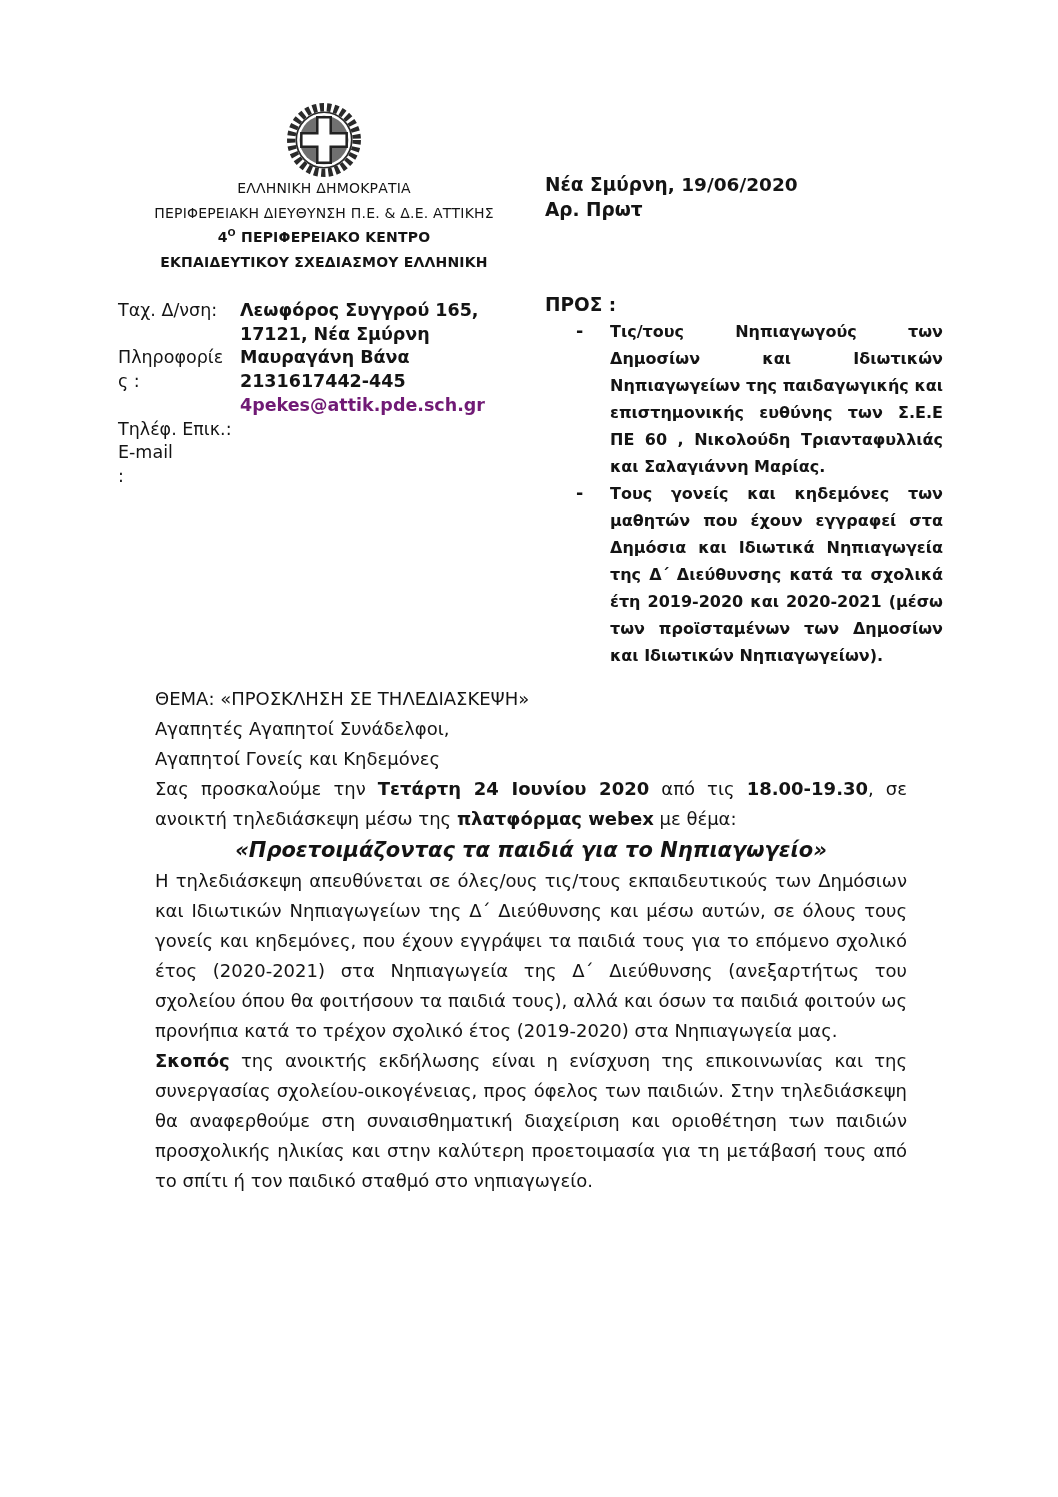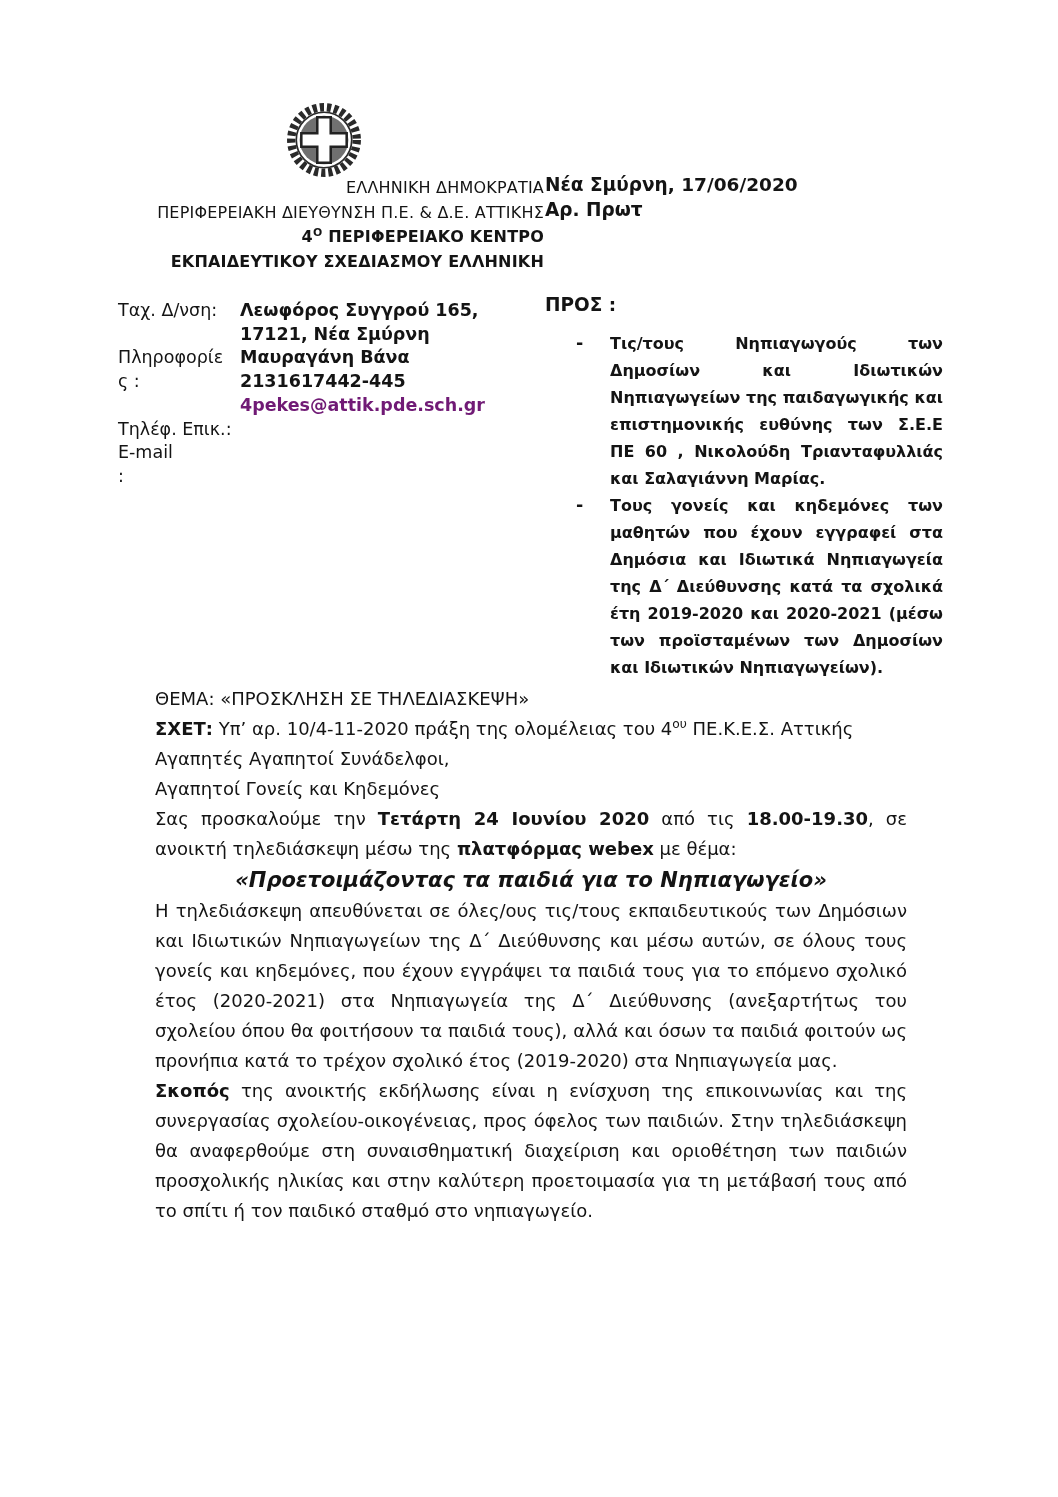--- a/index.html
+++ b/index.html
@@ -14,21 +14,21 @@
   }
   .bold{font-weight:bold;}
   sup{font-size:68%;line-height:0;}
 
   
   .org-block{
     position:absolute;left:104px;top:100px;width:440px;
     text-align:center;
   }
   .emblem{height:80px;margin-bottom:-4px;}
-  .org-line{font-size:16px;line-height:24.5px;letter-spacing:0.2px;text-align:right;}
+  .org-line{font-size:14px;line-height:24.5px;letter-spacing:0.2px;}
   .org-line.heavy{font-weight:bold;}
 
   
   .date-block{
     position:absolute;left:545px;top:172px;
     font-size:18.5px;font-weight:bold;line-height:25px;
   }
 
   
   .contact-block{
@@ -37,21 +37,21 @@
     font-size:17.5px;line-height:23.7px;
   }
   .contact-label{font-weight:normal;}
   .contact-value{font-weight:bold;white-space:nowrap;}
   .contact-value.link{color:#701a75;cursor:pointer;}
 
   
   .recipients-block{
     position:absolute;left:545px;top:291px;width:398px;
   }
-  .recipients-label{font-weight:bold;font-size:18.5px;line-height:27px;margin-bottom:12px;}
+  .recipients-label{font-weight:bold;font-size:18.5px;line-height:27px;margin-bottom:0;}
   .bullet-item{display:flex;}
   .bullet-dash{
     flex:none;width:65px;box-sizing:border-box;padding-left:31px;
     font-weight:bold;font-size:17.5px;line-height:27px;
   }
   .bullet-text{
     flex:1;text-align:justify;font-weight:bold;
     font-size:16px;line-height:27px;
   }
 
@@ -86,21 +86,21 @@
         <path d="M42 20 h16 v19 h19 v16 h-19 v19 h-16 v-19 h-19 v-16 h19 z" fill="#ffffff" stroke="#222222" stroke-width="3"></path>
       </svg>
     </div>
     <div class="org-line">ΕΛΛΗΝΙΚΗ ΔΗΜΟΚΡΑΤΙΑ</div>
     <div class="org-line">ΠΕΡΙΦΕΡΕΙΑΚΗ ΔΙΕΥΘΥΝΣΗ Π.Ε. &amp; Δ.Ε. ΑΤΤΙΚΗΣ</div>
     <div class="org-line heavy"><span>4</span><sup>Ο</sup><span> ΠΕΡΙΦΕΡΕΙΑΚΟ ΚΕΝΤΡΟ</span></div>
     <div class="org-line heavy">ΕΚΠΑΙΔΕΥΤΙΚΟΥ ΣΧΕΔΙΑΣΜΟΥ ΕΛΛΗΝΙΚΗ</div>
   </div>
 
   <div class="date-block">
-    <div>Νέα Σμύρνη, 17/06/2020</div>
+    <div>Νέα Σμύρνη, 19/06/2020</div>
     <div>Αρ. Πρωτ</div>
   </div>
 
   <div class="contact-block">
     <div class="contact-label">Ταχ. Δ/νση:</div>
     <div class="contact-value">Λεωφόρος Συγγρού 165,</div>
 
     <div class="contact-label"></div>
     <div class="contact-value">17121, Νέα Σμύρνη</div>
 
@@ -131,21 +131,20 @@
     </div>
     <div class="bullet-item">
       <span class="bullet-dash">-</span>
       <span class="bullet-text">Τους γονείς και κηδεμόνες των μαθητών που έχουν εγγραφεί στα Δημόσια και Ιδιωτικά Νηπιαγωγεία της Δ΄ Διεύθυνσης κατά τα σχολικά έτη 2019-2020 και 2020-2021 (μέσω των προϊσταμένων των Δημοσίων και Ιδιωτικών Νηπιαγωγείων).</span>
     </div>
   </div>
 
   <div class="body-section">
     <p class="subject-line"><span>ΘΕΜΑ:</span><span> «ΠΡΟΣΚΛΗΣΗ ΣΕ  ΤΗΛΕΔΙΑΣΚΕΨΗ»</span></p>
 
-    <p class="ref-line"><span class="bold">ΣΧΕΤ:</span><span> Υπ’ αρ. 10/4-11-2020  πράξη της ολομέλειας του 4</span><sup>ου</sup><span> ΠΕ.Κ.Ε.Σ. Αττικής</span></p>
 
     <p class="salutation-1">Αγαπητές Αγαπητοί Συνάδελφοι,</p>
     <p class="salutation-2">Αγαπητοί Γονείς και Κηδεμόνες</p>
 
     <p class="invite-para"><span>Σας προσκαλούμε την </span><b>Τετάρτη 24 Ιουνίου 2020</b><span> από τις </span><b>18.00-19.30</b><span>, σε ανοικτή τηλεδιάσκεψη μέσω της </span><b>πλατφόρμας webex</b><span> με θέμα:</span></p>
 
     <p class="event-title">«Προετοιμάζοντας τα παιδιά για το Νηπιαγωγείο»</p>
 
     <p class="para-1">Η τηλεδιάσκεψη απευθύνεται σε όλες/ους τις/τους εκπαιδευτικούς των Δημόσιων και Ιδιωτικών Νηπιαγωγείων της Δ΄ Διεύθυνσης και μέσω αυτών, σε όλους τους γονείς και κηδεμόνες, που έχουν εγγράψει τα παιδιά τους για το επόμενο σχολικό έτος (2020-2021) στα Νηπιαγωγεία της Δ΄ Διεύθυνσης (ανεξαρτήτως του σχολείου όπου θα φοιτήσουν τα παιδιά τους), αλλά και όσων τα παιδιά φοιτούν ως προνήπια κατά το τρέχον σχολικό έτος (2019-2020) στα Νηπιαγωγεία μας.</p>
 

